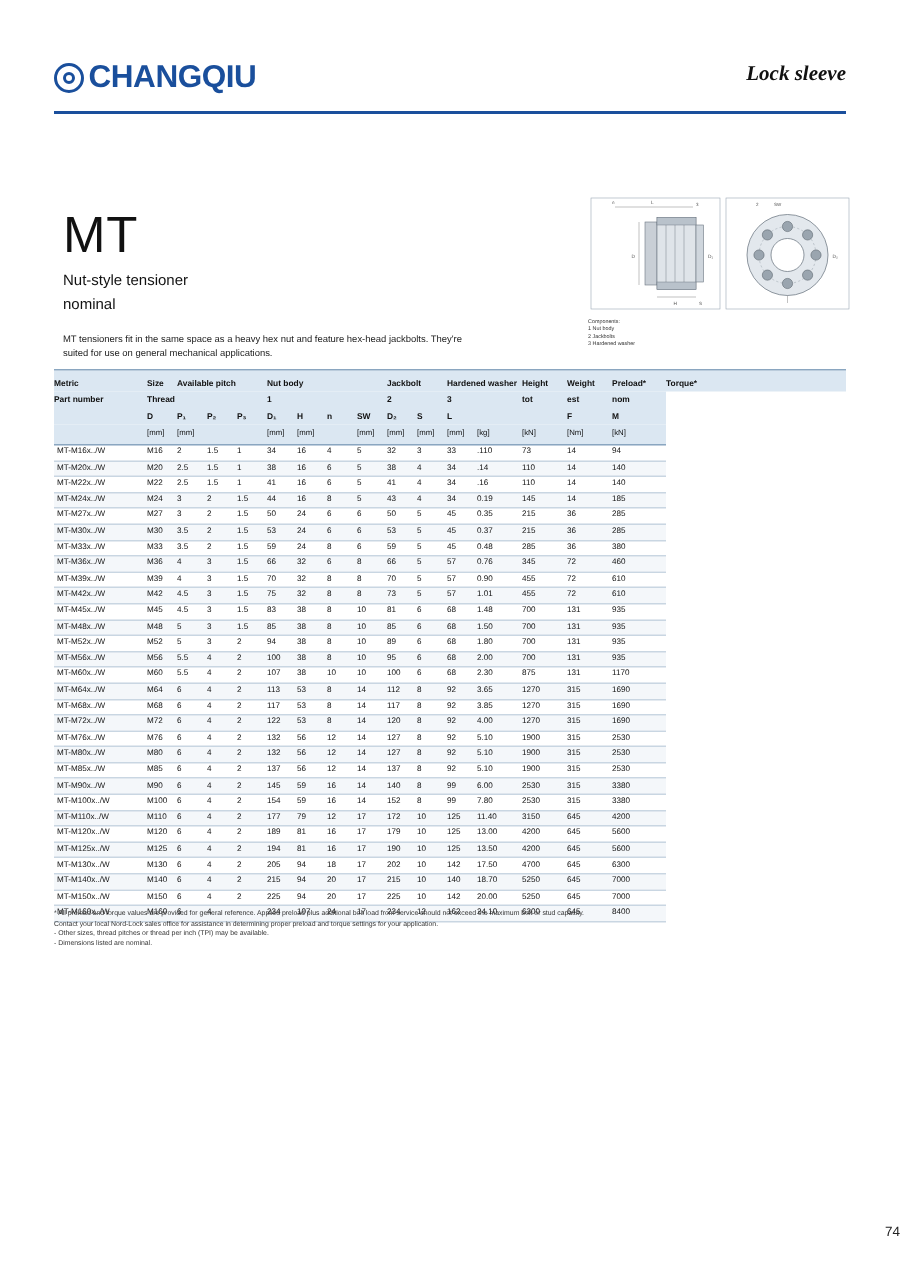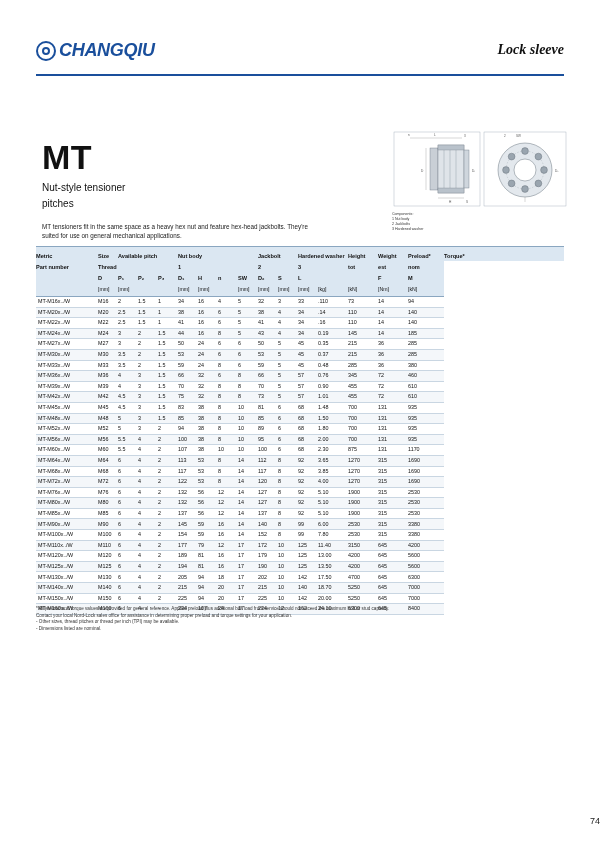--- a/index.html
+++ b/index.html
@@ -51,23 +51,22 @@
     position: absolute;
     left: 4px;
     top: 4px;
     right: 4px;
     bottom: 4px;
     border-radius: 50%;
     border: 2px solid #1a4f9c;
     box-sizing: border-box;
   }
   .logo-text {
-    font-size: 18px;
+    font-size: 21px;
     font-weight: bold;
-    font-style: italic;
     color: #1a4f9c;
     letter-spacing: -0.3px;
   }
   .header-right {
     position: absolute;
     right: 0;
     top: 2px;
     font-family: "Liberation Serif", serif;
     font-style: italic;
     font-weight: bold;
@@ -87,21 +86,21 @@
   
   .title-block {
     position: absolute;
     left: 42px;
     top: 140px;
     width: 320px;
   }
   .title-main {
     font-size: 34px;
     line-height: 34px;
-    font-weight: bold;
+    font-weight: normal;
     color: #111;
     margin: 0 0 6px 0;
     letter-spacing: 0.5px;
   }
   .title-sub {
     font-size: 10px;
     line-height: 16px;
     color: #111;
     margin: 0 0 10px 0;
   }
@@ -223,21 +222,21 @@
       <span class="logo-text">CHANGQIU</span>
     </div>
     <div class="header-right">Lock sleeve</div>
   </div>
   <div class="header-rule"></div>
 
   <div class="title-block">
     <div class="title-main">MT</div>
     <div class="title-sub">
       <span>Nut-style tensioner</span><br>
-      <span>pitches</span>
+      <span>nominal</span>
     </div>
     <div class="title-desc">MT tensioners fit in the same space as a heavy hex nut and feature hex-head jackbolts. They're suited for use on general mechanical applications.</div>
   </div>
 
   <div class="illus">
     <svg width="176" height="84" viewBox="0 0 176 84">
 
       <rect x="2" y="6" width="86" height="74" fill="none" stroke="#9aa7b4" stroke-width="0.4"></rect>
 
       <line x1="18" y1="12" x2="70" y2="12" stroke="#777" stroke-width="0.3"></line>

